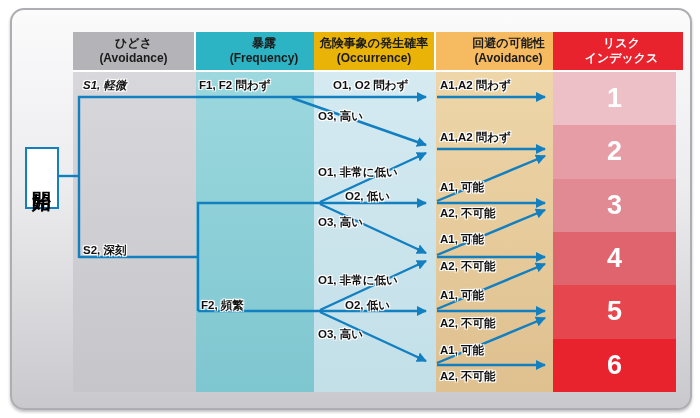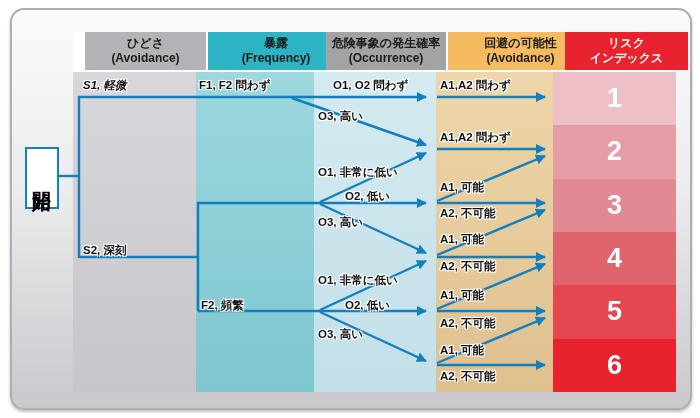--- a/index.html
+++ b/index.html
@@ -12,21 +12,21 @@
     position:absolute;left:10px;top:8px;width:678px;height:398px;
     border:2px solid #aeaeb2;border-radius:14px;
     background:linear-gradient(180deg,#fbfbfc 0%,#ececef 45%,#c9c9cd 100%);
     box-shadow:0 2px 3px rgba(0,0,0,.25);
   }
   
   .header-underlay{position:absolute;left:73px;top:32px;width:603px;height:40px;background:#fff;}
   .hcell{
     position:absolute;top:32px;height:38px;display:flex;flex-direction:column;
     align-items:center;justify-content:center;font-weight:bold;font-size:12px;
-    line-height:1.25;color:#1a1a1a;text-align:center;margin-left:12px;
+    line-height:1.25;color:#1a1a1a;text-align:center;
   }
   .hcell.risk{color:#fff;}
   
   .bcol{position:absolute;top:72px;height:320px;}
   .col-severity-body  {left:73px;width:123px;background:linear-gradient(180deg,#d8d8dc,#c6c6ca);}
   .col-frequency-body {left:196px;width:118px;background:linear-gradient(180deg,#9cd8de,#7ec6d0);}
   .col-occurrence-body{left:314px;width:122px;background:linear-gradient(180deg,#d5eaf1,#c2dfe8);}
   .col-avoidance-body {left:436px;width:117px;background:linear-gradient(180deg,#eed6a8,#dfc08f);}
   .col-risk-body      {left:553px;width:123px;display:flex;flex-direction:column;}
   .riskrow{flex:1;display:flex;align-items:center;justify-content:center;
@@ -53,29 +53,29 @@
   <div class="header-underlay"></div>
 
   <div class="hcell" style="left: 73px; width: 121px; background-color: rgb(179, 179, 184);">
     <span>ひどさ</span>
     <span>(Avoidance)</span>
   </div>
   <div class="hcell" style="left: 196px; width: 136px; background-color: rgb(44, 180, 196);">
     <span>暴露</span>
     <span>(Frequency)</span>
   </div>
-  <div class="hcell" style="left: 314px; width: 120px; background-color: #a3a3a3;">
+  <div class="hcell" style="left: 314px; width: 120px; background-color: #eab308;">
     <span>危険事象の発生確率</span>
     <span>(Occurrence)</span>
   </div>
   <div class="hcell" style="left: 436px; width: 115px; background-color: rgb(246, 186, 97); padding-left: 15px;">
     <span>回避の可能性</span>
     <span>(Avoidance)</span>
   </div>
-  <div class="hcell risk" style="left: 553px; width: 123px; background-color: rgb(232, 35, 46);">
+  <div class="hcell risk" style="left: 553px; width: 123px; background-color: rgb(232, 35, 46); padding-left: 7px;">
     <span>リスク</span>
     <span>インデックス</span>
   </div>
 
   <div class="bcol col-severity-body"></div>
   <div class="bcol col-frequency-body"></div>
   <div class="bcol col-occurrence-body"></div>
   <div class="bcol col-avoidance-body"></div>
   <div class="bcol col-risk-body">
     <div class="riskrow" style="background-color: rgb(237, 191, 198);">

